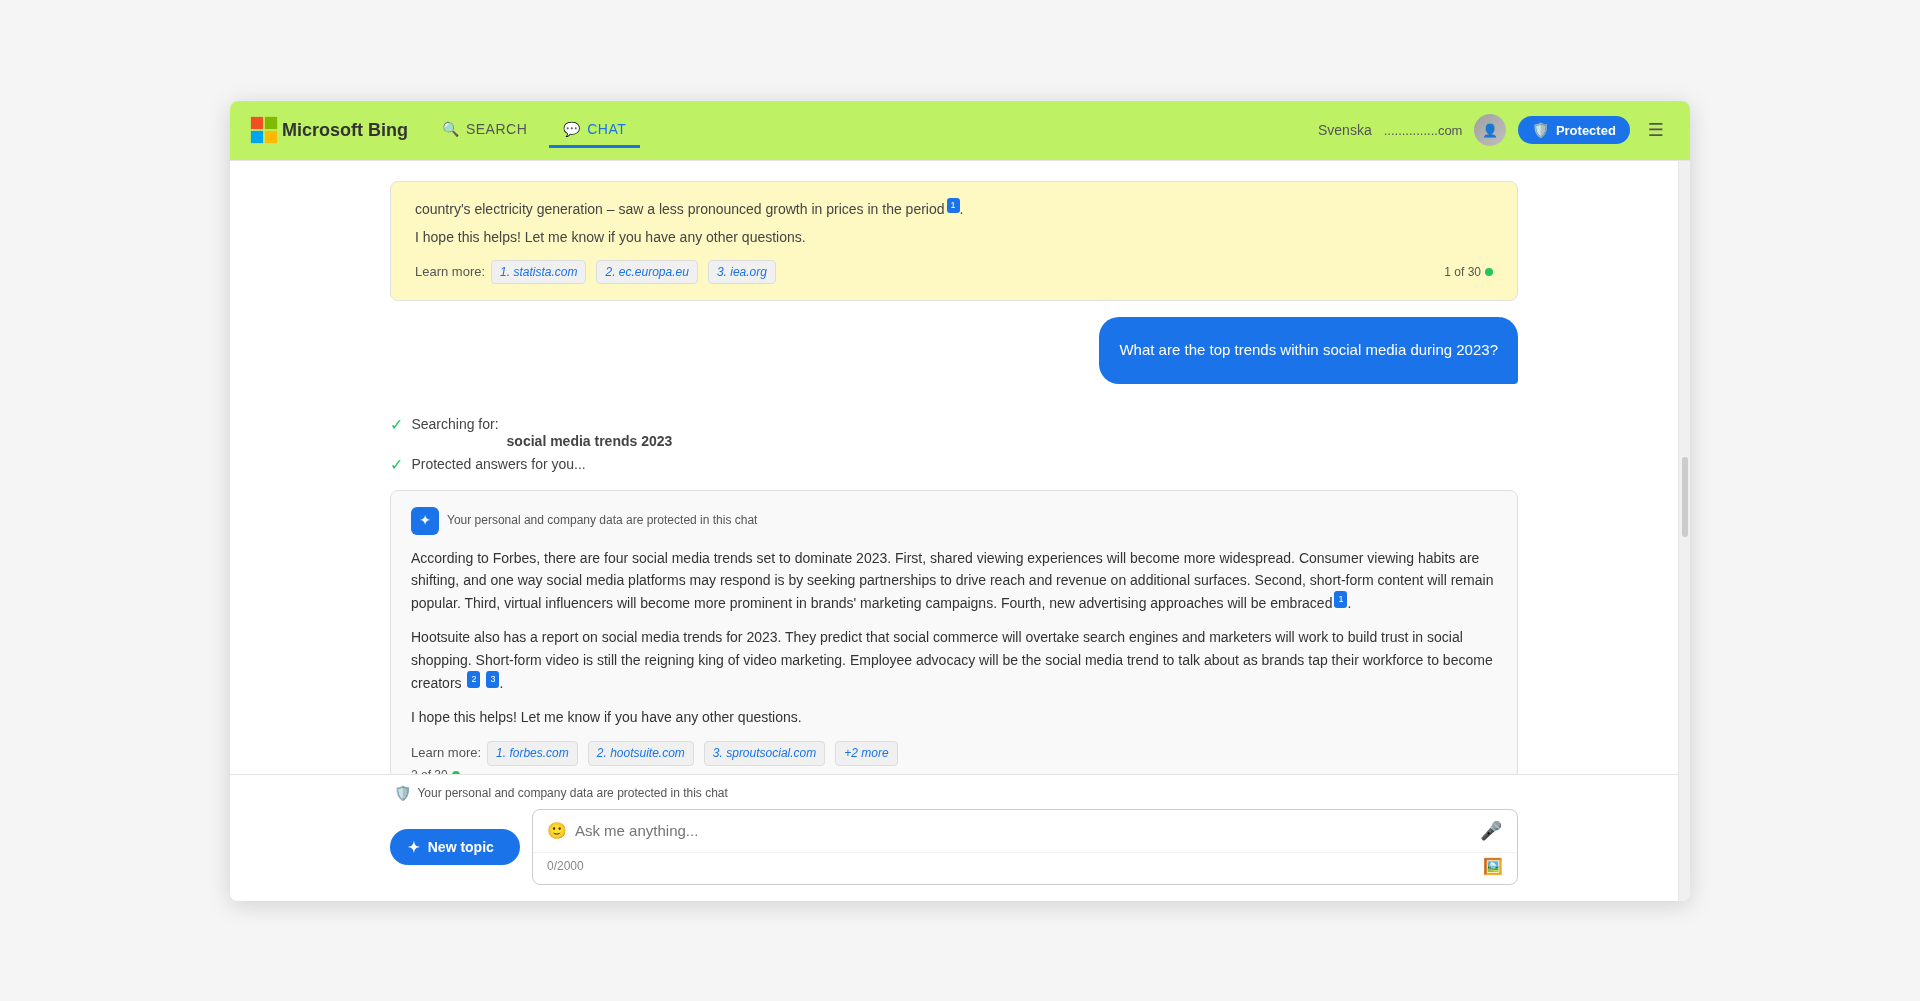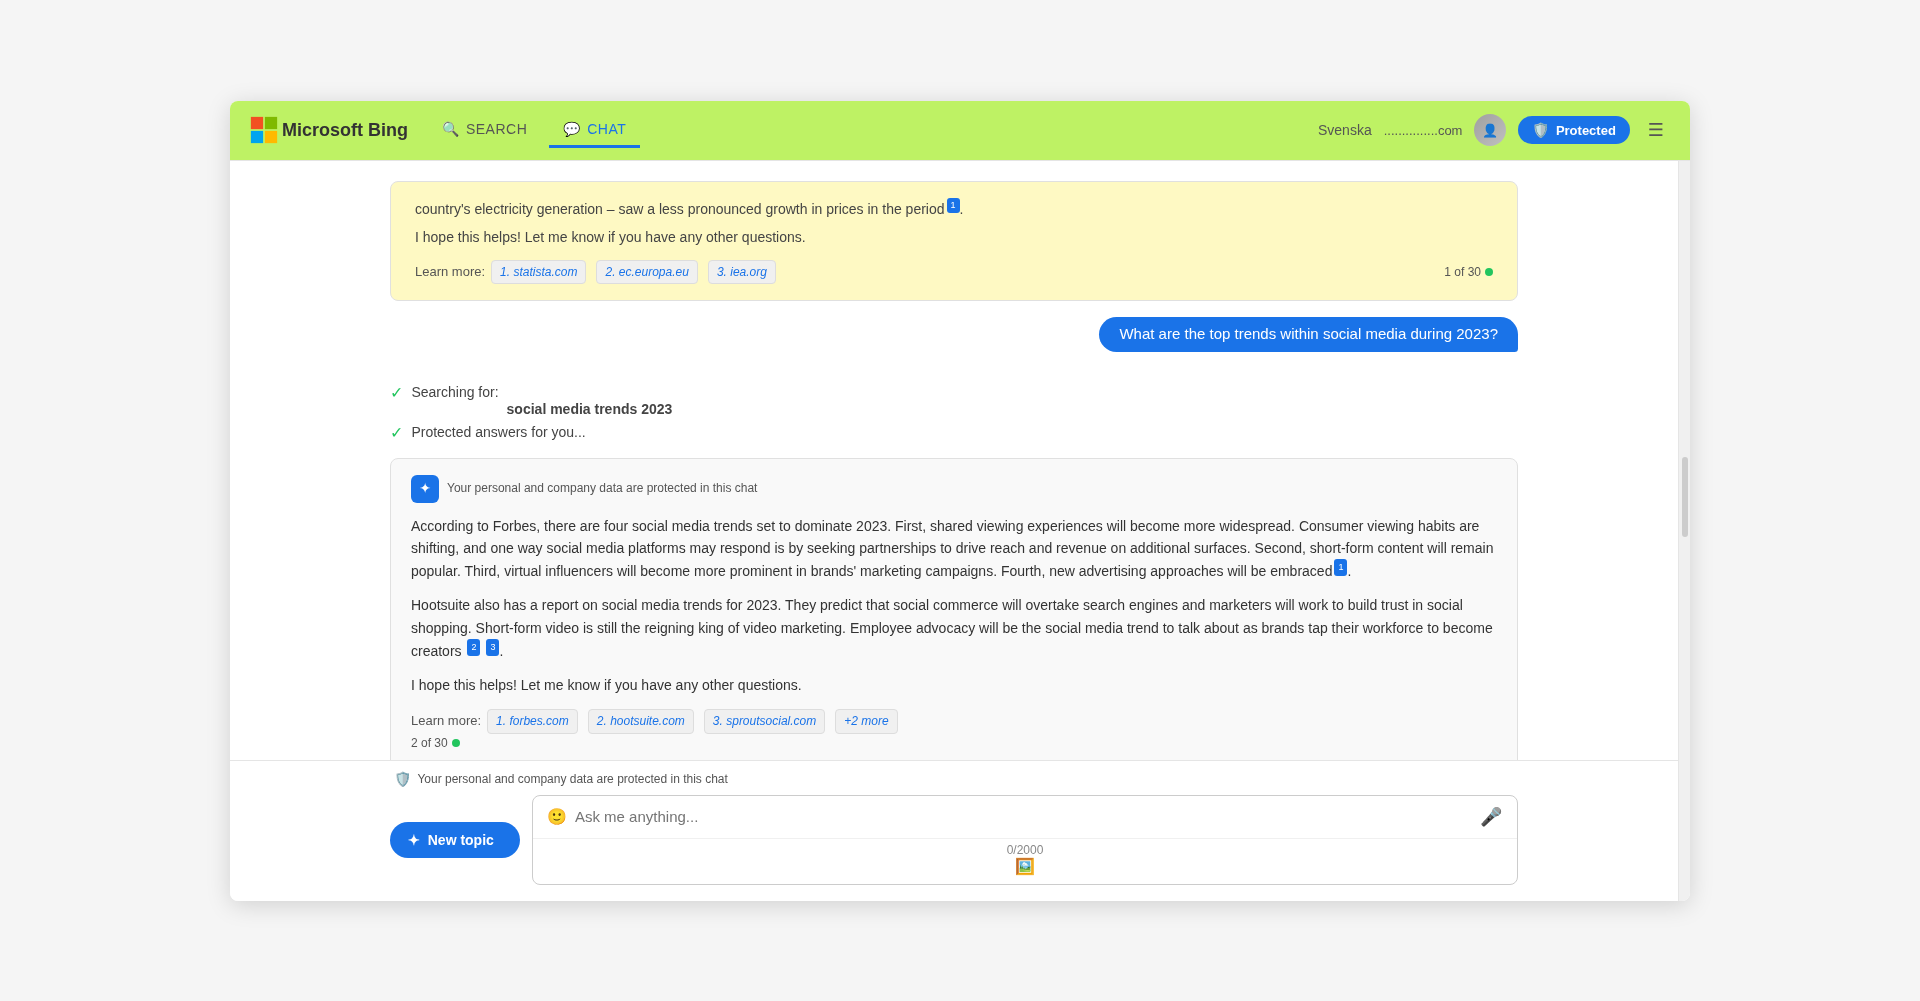--- a/index.html
+++ b/index.html
@@ -182,21 +182,21 @@
     
     .user-message {
       display: flex;
       justify-content: flex-end;
       margin-bottom: 16px;
     }
     .user-bubble {
       background: #1a73e8;
       color: #fff;
       border-radius: 20px 20px 4px 20px;
-      padding: 6px 20px;
+      padding: 22px 20px;
       font-size: 15px;
       max-width: 600px;
       line-height: 1.5;
     }
     
     .status-row {
       display: flex;
       align-items: center;
       gap: 8px;
       margin-bottom: 6px;
@@ -346,21 +346,20 @@
       color: #1a73e8;
       font-size: 18px;
       cursor: pointer;
     }
     .input-box-bottom {
       display: flex;
       justify-content: space-between;
       align-items: center;
       padding: 4px 14px 8px 14px;
       border-top: 1px solid #f0f0f0;
-      flex-direction: column;
     }
     .char-count {
       font-size: 12px;
       color: #888;
     }
     .image-attach-icon {
       color: #888;
       font-size: 16px;
       cursor: pointer;
     }

